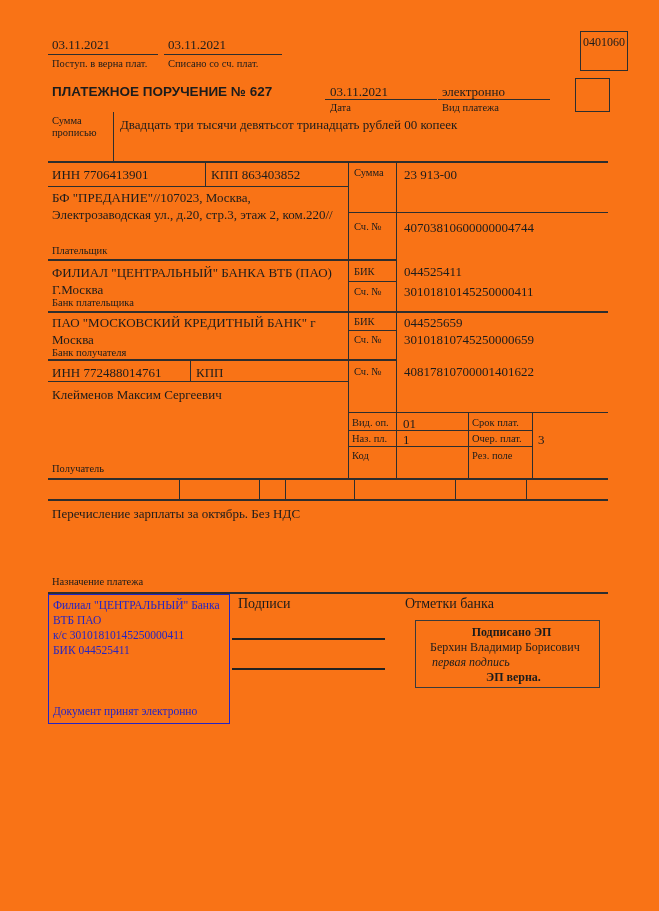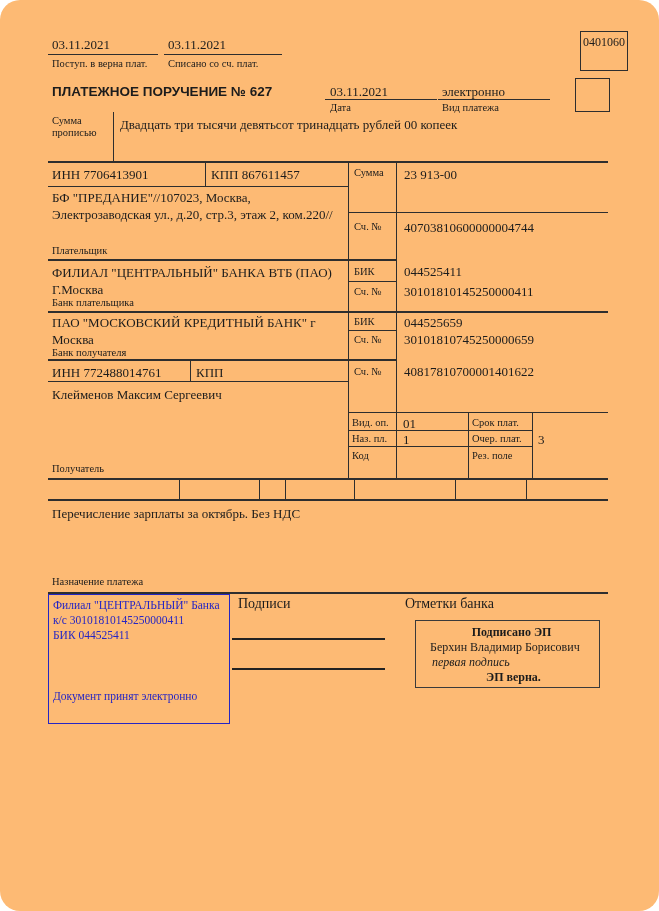--- a/index.html
+++ b/index.html
@@ -1,17 +1,17 @@
 <!DOCTYPE html>
 <html><head>
 <meta charset="utf-8">
 <style>
   html,body{margin:0;padding:0;background:#fff;}
-  #page{position:relative;width:659px;height:911px;background:#fdba74;
-        font-family:"Liberation Serif", serif;color:#1c1c1c;overflow:hidden;border-radius:20px;}
+  #page{position:relative;width:659px;height:911px;background:#f97316;
+        font-family:"Liberation Serif", serif;color:#1c1c1c;overflow:hidden;}
   .hline{position:absolute;background:#2e2e2e;}
   .vline{position:absolute;background:#2e2e2e;}
   .txt{position:absolute;white-space:nowrap;}
   .wrap{position:absolute;white-space:normal;}
   .v13{font-size:13px;line-height:17px;}
   .v12{font-size:12px;line-height:15px;}
   .lbl{font-size:10.5px;line-height:12px;}
   .title{font-family:"Liberation Sans", sans-serif;font-weight:bold;font-size:13.5px;}
   .box{position:absolute;border:1.5px solid #2e2e2e;box-sizing:border-box;}
   .stamp{position:absolute;border:1.5px solid #2525c4;box-sizing:border-box;color:#2525c4;}
@@ -75,21 +75,21 @@
   <div class="vline" style="left:532px;top:412px;width:1px;height:66px;"></div>
 
   <div class="vline" style="left:179px;top:478px;width:1px;height:21px;"></div>
   <div class="vline" style="left:259px;top:478px;width:1px;height:21px;"></div>
   <div class="vline" style="left:285px;top:478px;width:1px;height:21px;"></div>
   <div class="vline" style="left:354px;top:478px;width:1px;height:21px;"></div>
   <div class="vline" style="left:455px;top:478px;width:1px;height:21px;"></div>
   <div class="vline" style="left:526px;top:478px;width:1px;height:21px;"></div>
 
   <div class="txt v13" style="left:52px;top:166px;">ИНН 7706413901</div>
-  <div class="txt v13" style="left:211px;top:166px;">КПП 867611457</div>
+  <div class="txt v13" style="left:211px;top:166px;">КПП 863403852</div>
   <div class="txt lbl" style="left:354px;top:167px;">Сумма</div>
   <div class="txt v13" style="left:404px;top:166px;">23 913-00</div>
   <div class="wrap v13" style="left:52px;top:189px;width:293px;">БФ "ПРЕДАНИЕ"//107023, Москва, Электрозаводская ул., д.20, стр.3, этаж 2, ком.220//</div>
   <div class="txt lbl" style="left:354px;top:221px;">Сч. №</div>
   <div class="txt v13" style="left:404px;top:219px;">40703810600000004744</div>
   <div class="txt lbl" style="left:52px;top:245px;">Плательщик</div>
 
   <div class="wrap v13" style="left:52px;top:264px;width:300px;">ФИЛИАЛ "ЦЕНТРАЛЬНЫЙ" БАНКА ВТБ (ПАО) Г.Москва</div>
   <div class="txt lbl" style="left:354px;top:266px;">БИК</div>
   <div class="txt v13" style="left:404px;top:263px;">044525411</div>
@@ -121,20 +121,21 @@
   <div class="txt lbl" style="left:352px;top:450px;">Код</div>
   <div class="txt lbl" style="left:472px;top:450px;">Рез. поле</div>
 
   <div class="txt v13" style="left:52px;top:505px;">Перечисление зарплаты за октябрь. Без НДС</div>
   <div class="txt lbl" style="left:52px;top:576px;">Назначение платежа</div>
   <div class="hline" style="left:48px;top:592px;width:560px;height:1.5px;"></div>
 
   <div class="stamp" style="left:48px;top:594px;width:182px;height:130px;">
     <div class="blue" style="padding:3px 0 0 4px;">
       <div>Филиал "ЦЕНТРАЛЬНЫЙ" Банка</div>
+      <div>ВТБ ПАО</div>
       <div>к/с 30101810145250000411</div>
       <div>БИК 044525411</div>
       <div style="height:15px;"></div>
       <div style="height:31px;"></div>
       <div>Документ принят электронно</div>
     </div>
   </div>
 
   <div class="txt v13" style="left:238px;top:595px;font-size:14px;">Подписи</div>
   <div class="sigline" style="left:232px;top:638px;width:153px;"></div>

